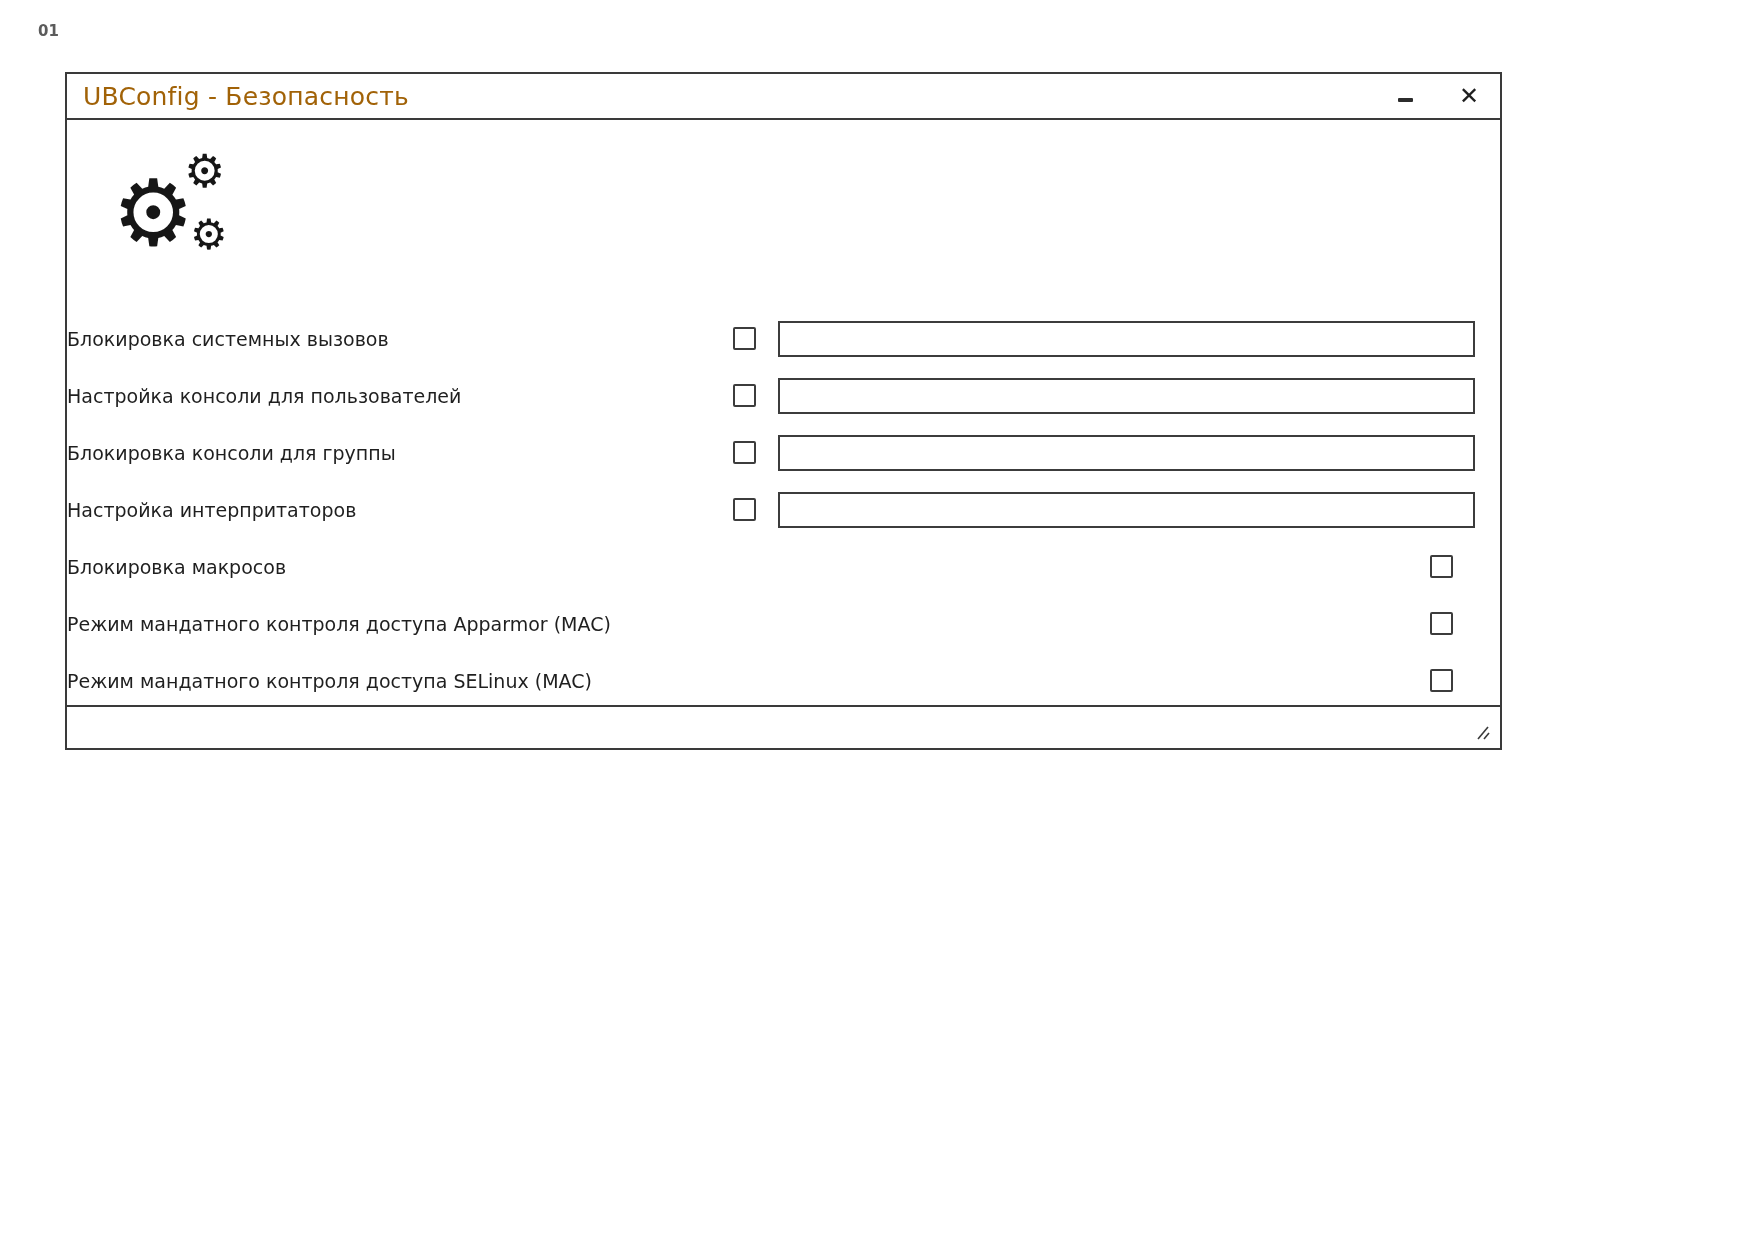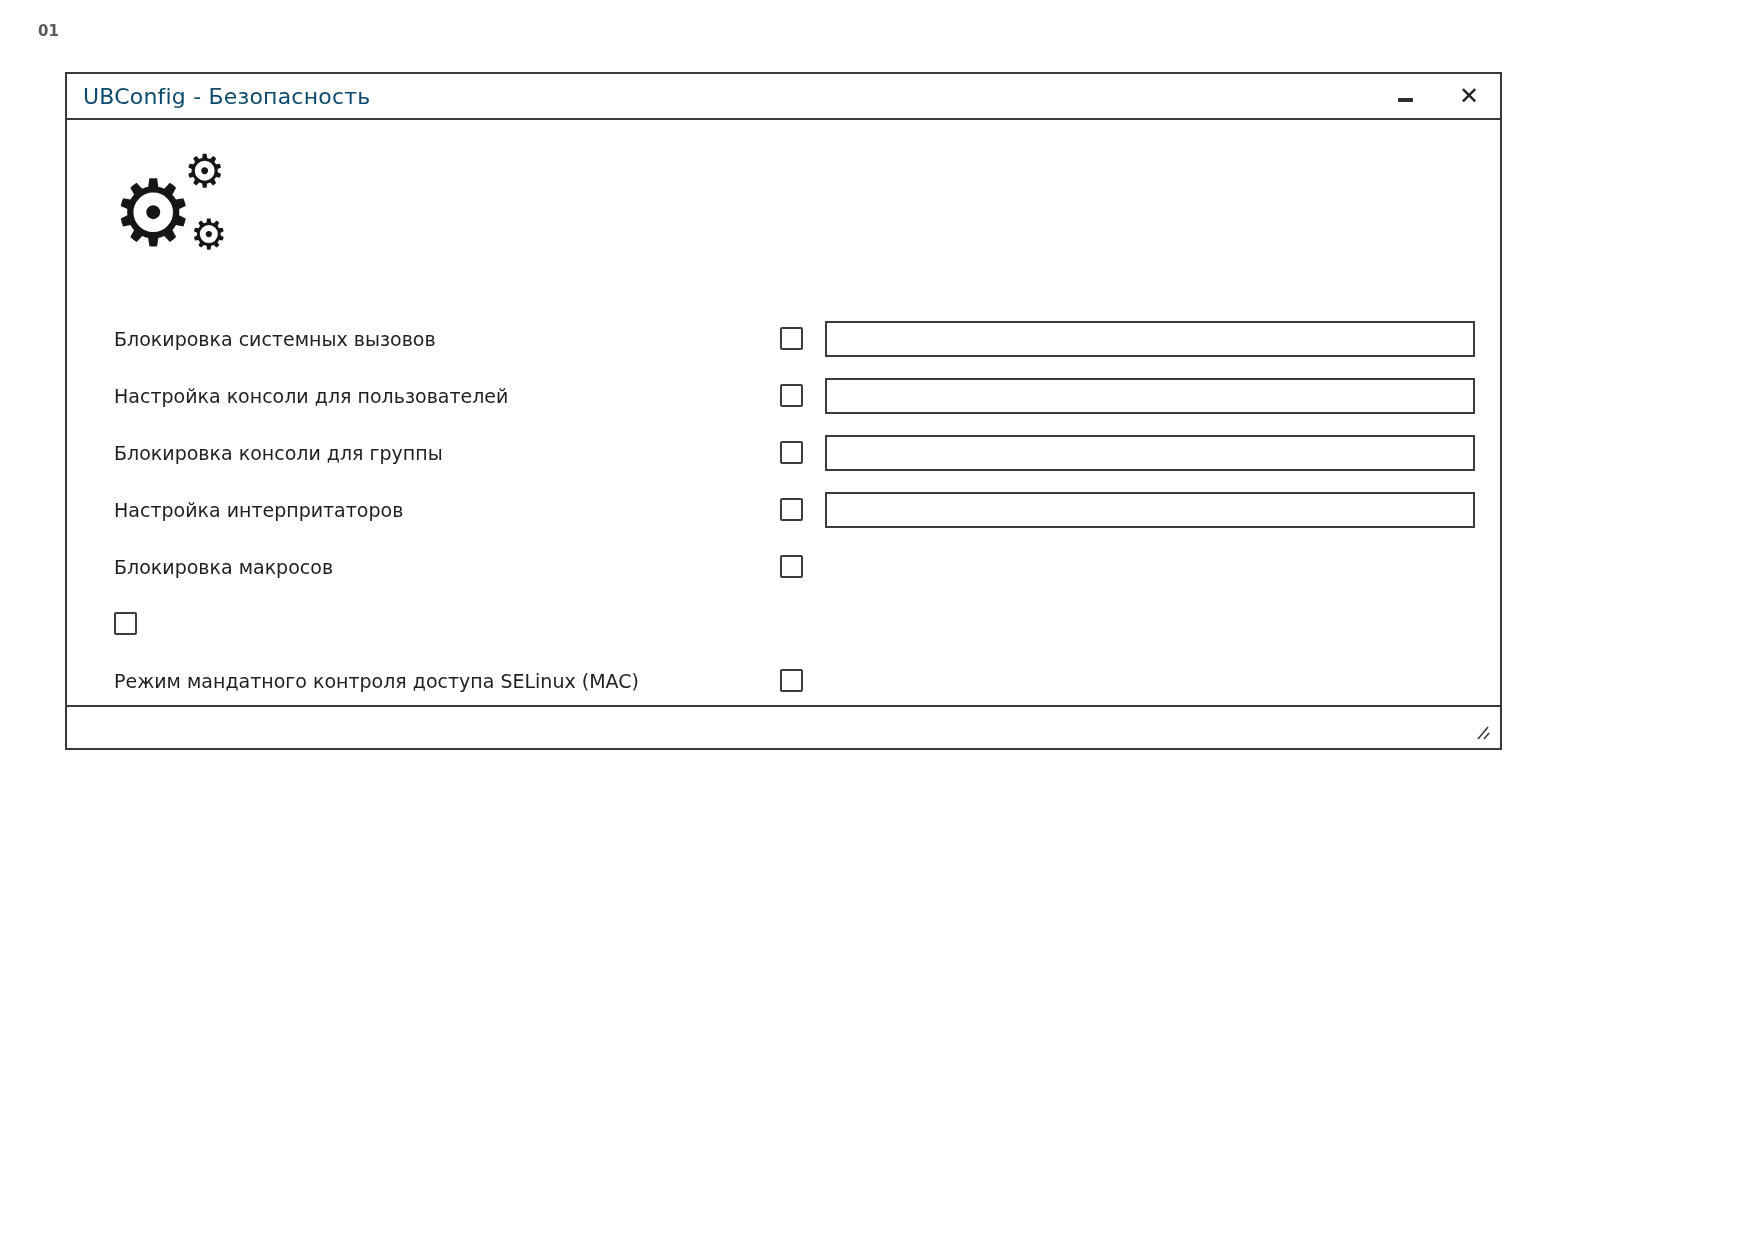--- a/index.html
+++ b/index.html
@@ -21,21 +21,21 @@
     border: 2px solid #3a3a3a;
   }
   .titlebar {
     position: absolute; left: 0; top: 0; right: 0;
     height: 46px;
     border-bottom: 2px solid #3a3a3a;
     display: flex; align-items: center;
     padding: 0 16px;
   }
   .titlebar .title {
-    font-size: 22px; color: #0c4a6e; letter-spacing: 0.2px;
+    font-size: 25px; color: #a16207; letter-spacing: 0.2px;
   }
   .titlebar .controls {
     margin-left: auto; display: flex; align-items: center; gap: 34px;
   }
   .btn-min {
     width: 30px; height: 30px; display: flex; align-items: flex-end; justify-content: center;
     cursor: default; padding-bottom: 9px;
   }
   .btn-min .dash {
     width: 15px; height: 4px; background: #2c2c2c; border-radius: 1px;
@@ -57,21 +57,21 @@
   .header-text {
     position: absolute; left: 222px; top: 50px;
     font-size: 20px; color: #1f1f1f;
   }
   .rows {
     position: absolute; left: 0; top: 236px; right: 0;
   }
   .row {
     height: 57px;
     display: flex; align-items: center;
-    padding-left: 47px; padding-right: 25px;
+    padding-right: 25px; justify-content: space-between;
   }
   .row .lbl {
     width: 666px; flex: 0 0 666px;
     font-size: 19px; color: #1f1f1f;
   }
   .checkbox {
     width: 23px; height: 23px; flex: 0 0 23px;
     border: 2px solid #3c3c3c; background: #fff; border-radius: 2px;
     margin-right: 22px;
   }
@@ -143,20 +143,21 @@
       <span class="checkbox"></span>
       <input type="text" value="" style="">
     </div>
 
     <div class="row">
       <span class="lbl">Блокировка макросов</span>
       <span class="checkbox"></span>
     </div>
 
     <div class="row">
+      <span class="lbl">Режим мандатного контроля доступа Apparmor (MAC)</span>
       <span class="checkbox"></span>
     </div>
 
     <div class="row">
       <span class="lbl">Режим мандатного контроля доступа SELinux (MAC)</span>
       <span class="checkbox"></span>
     </div>
 
   </div>
 

